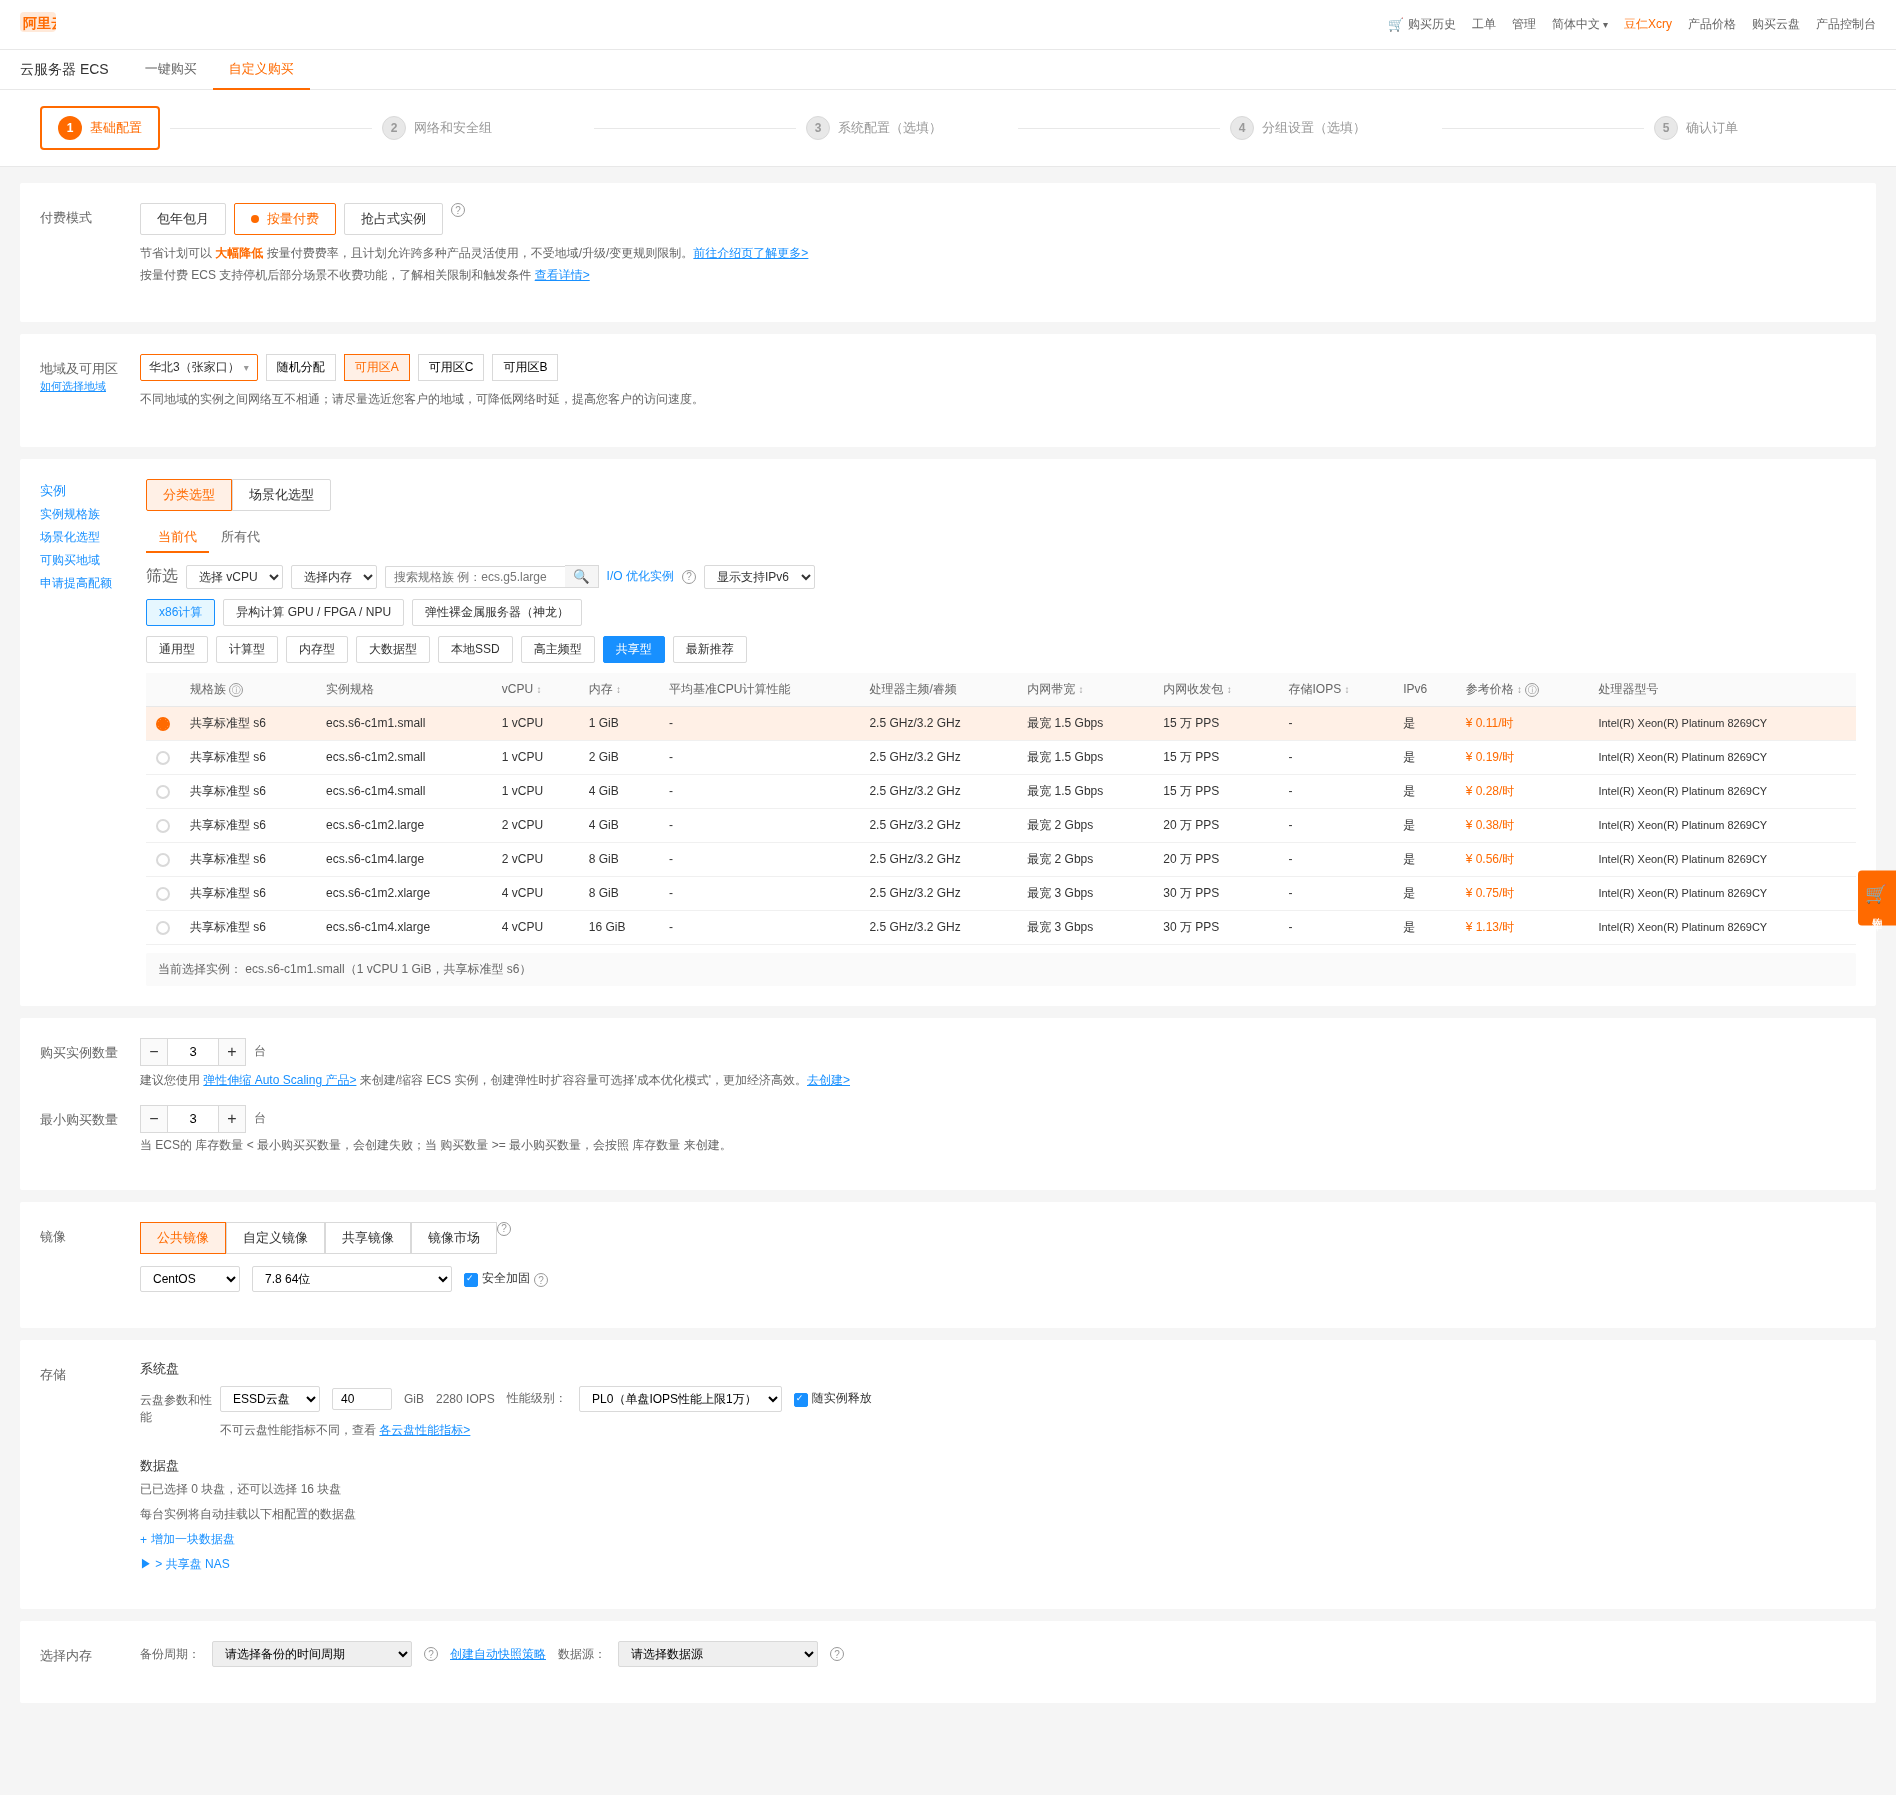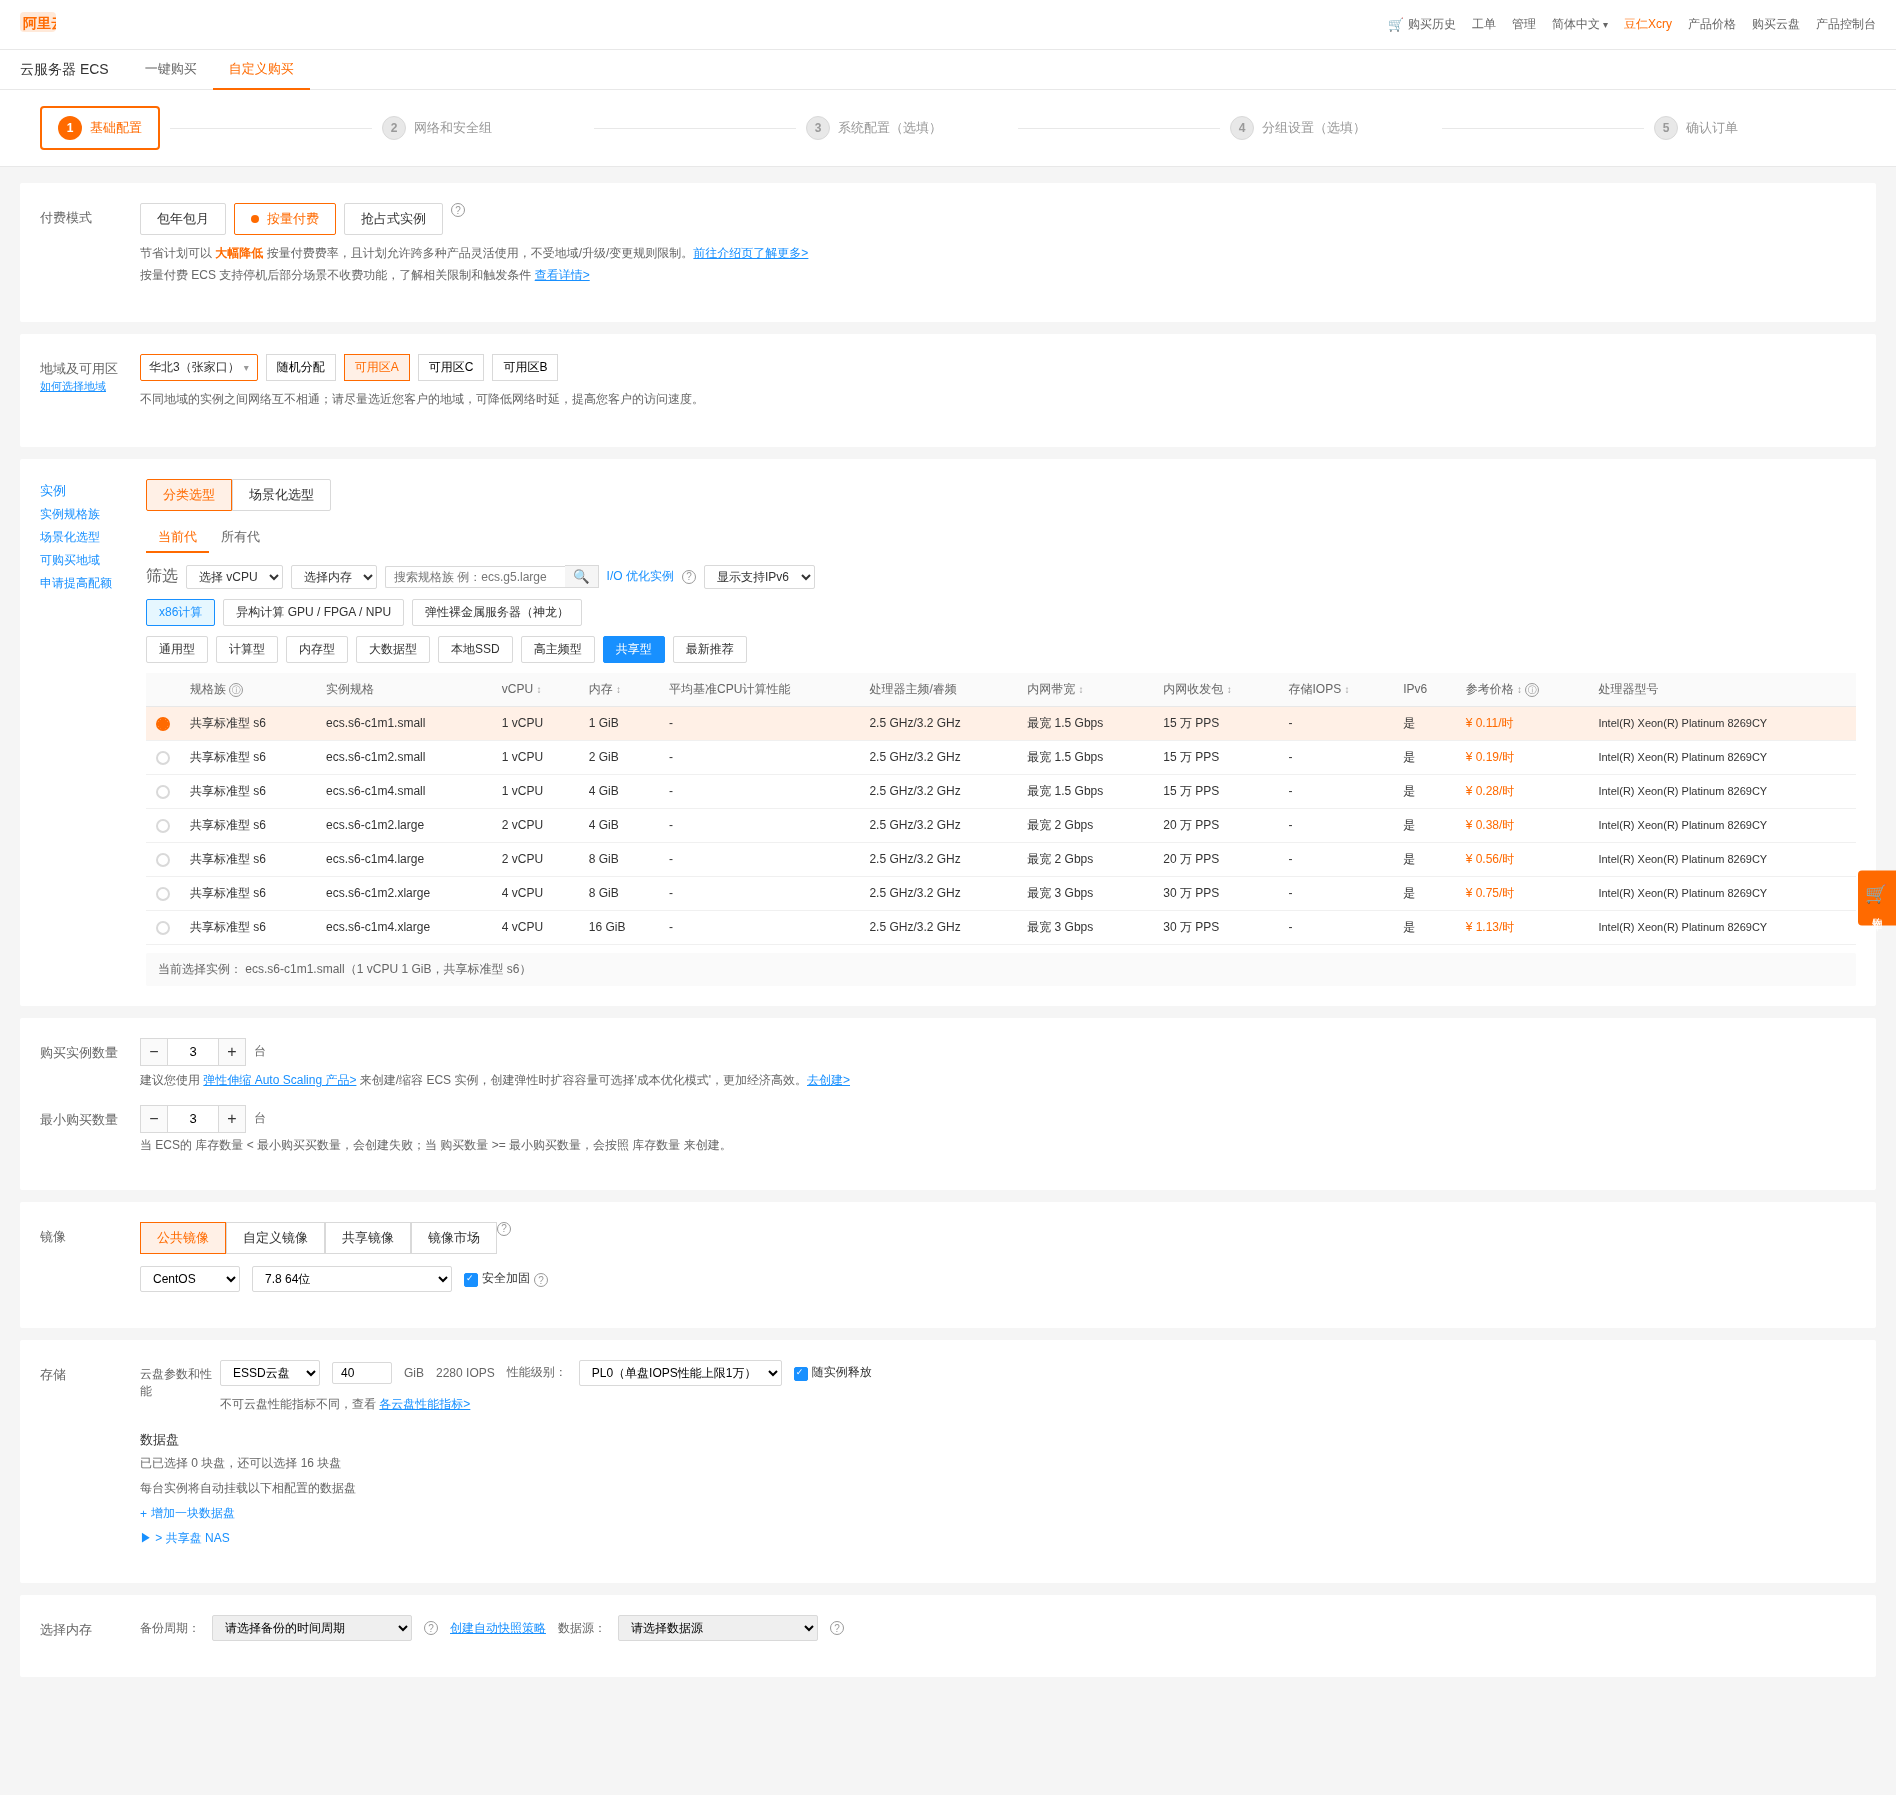--- a/index.html
+++ b/index.html
@@ -111,21 +111,21 @@
     .image-tab { padding: 6px 16px; border: 1px solid #d9d9d9; cursor: pointer; font-size: 13px; background: #fff; color: #333; }
     .image-tab.active { background: #fff0e6; color: #ff6a00; border-color: #ff6a00; }
     .image-row { display: flex; align-items: center; gap: 12px; }
     .select-box { border: 1px solid #d9d9d9; border-radius: 2px; padding: 4px 8px; font-size: 12px; background: #fff; cursor: pointer; min-width: 100px; }
     
     
     .storage-row { display: flex; align-items: center; gap: 12px; margin-bottom: 8px; }
     .storage-type-select { min-width: 100px; }
     .storage-size-input { width: 60px; }
     .iops-text { color: #666; font-size: 12px; }
-    .perf-select { min-width: 80px; }
+    .perf-select { min-width: 80px; text-align: right; }
     .data-disk-section { margin-top: 12px; }
     .disk-count-text { font-size: 12px; color: #666; margin-bottom: 8px; }
     .add-disk-btn { color: #1890ff; font-size: 12px; cursor: pointer; display: flex; align-items: center; gap: 4px; }
     .shared-nas { font-size: 12px; color: #1890ff; cursor: pointer; margin-top: 8px; }
     
     
     .snapshot-row { display: flex; align-items: center; gap: 12px; }
     .snapshot-select { min-width: 200px; border: 1px solid #d9d9d9; border-radius: 2px; padding: 4px 8px; font-size: 12px; }
     .snapshot-link { color: #1890ff; font-size: 12px; cursor: pointer; }
     .snapshot-info { font-size: 12px; color: #666; margin-top: 4px; }
@@ -610,20 +610,21 @@
           </div>
         </div>
       </div>
     </div>
   </div>
 
   <div class="section">
     <div class="form-row">
       <div class="form-label">存储</div>
       <div class="form-content">
+        <div style="font-size:13px; font-weight:500; margin-bottom:8px;">系统盘</div>
         <div class="form-row">
           <div class="form-label" style="width:80px; font-size:12px;">云盘参数和性能</div>
           <div class="form-content">
             <div class="storage-row">
               <select class="select-box storage-type-select">
                 <option>ESSD云盘</option>
               </select>
               <input type="text" class="filter-input storage-size-input" value="40" style="width: 60px;">
               <span class="iops-text">GiB</span>
               <span class="iops-text">2280 IOPS</span>

